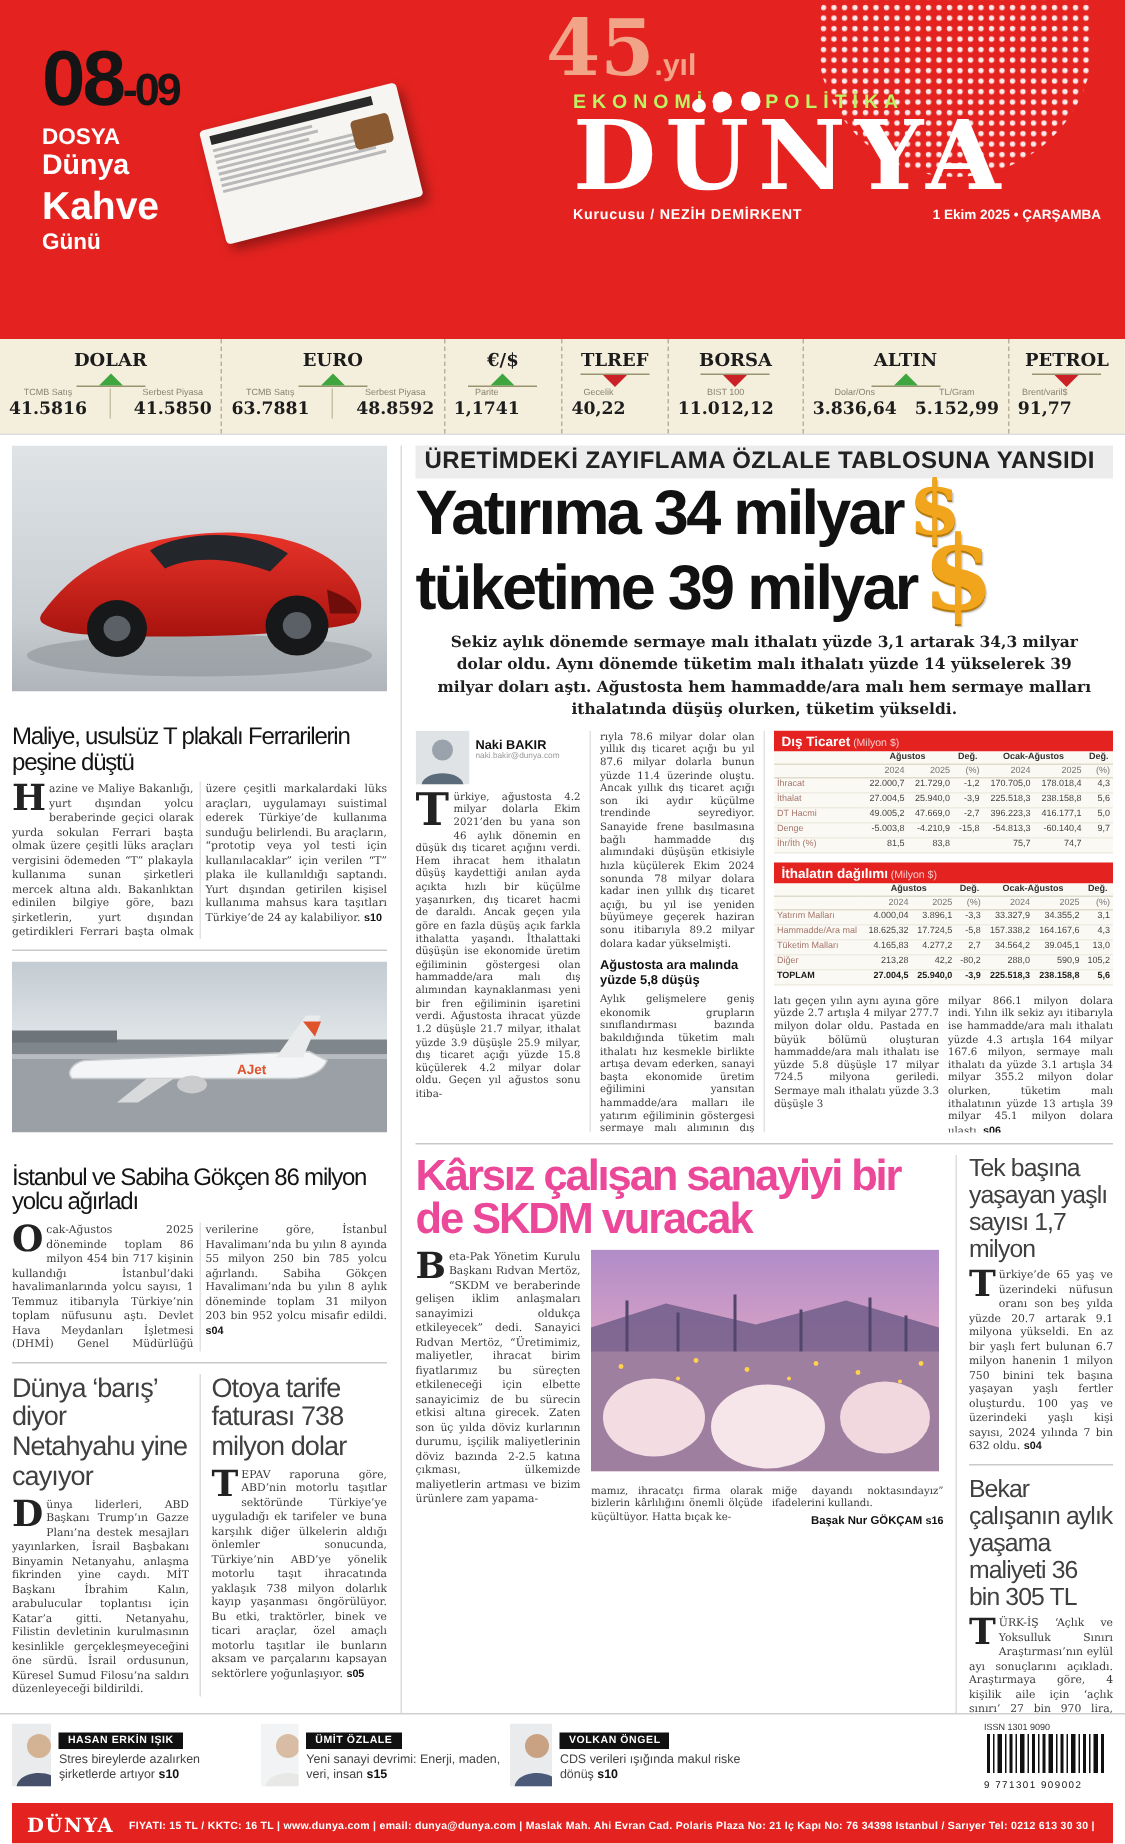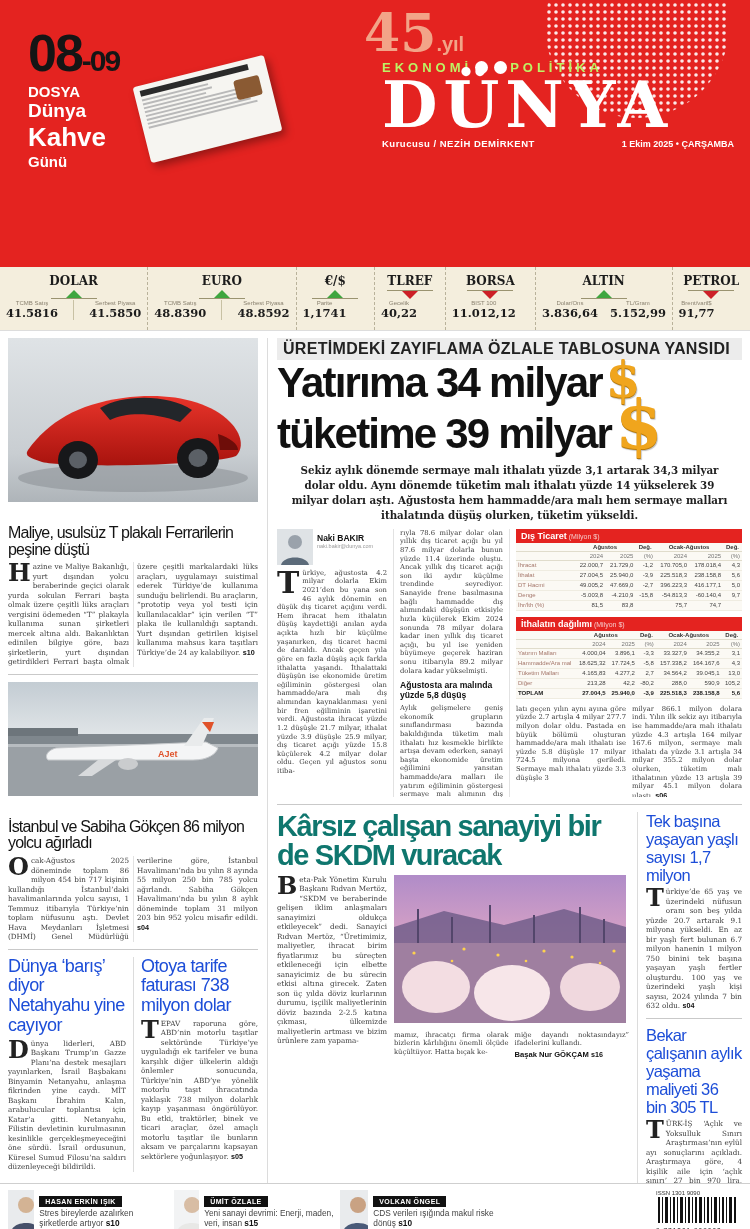--- a/index.html
+++ b/index.html
@@ -1,20 +1,20 @@
 <!DOCTYPE html>
 <html><head>
 <meta charset="utf-8">
 <style>
   * { margin:0; padding:0; box-sizing:border-box; }
   body { background:#fff; font-family:"Liberation Sans", sans-serif; }
   .page { width:750px; height:1229px; margin:0 auto; background:#fff; overflow:hidden; position:relative; }
 
   
-  .header { position:relative; height:267px; background:#e42320; overflow:hidden; }
+  .header { position:relative; height:226px; background:#e42320; overflow:hidden; }
   .globe { position:absolute; right:18px; top:-12px; }
   .promo { position:absolute; left:28px; top:30px; color:#fff; }
   .promo-num { font-weight:900; color:#151515; line-height:0.9; letter-spacing:-2px; }
   .promo-num .big { font-size:52px; }
   .promo-num .small { font-size:30px; }
   .promo-l1 { font-size:15px; font-weight:bold; margin-top:6px; }
   .promo-l2 { font-size:19px; font-weight:bold; }
   .promo-l3 { font-size:26px; font-weight:bold; }
   .promo-l4 { font-size:15px; font-weight:bold; }
   .promo-paper { position:absolute; left:140px; top:70px; width:135px; height:78px;
@@ -82,44 +82,44 @@
   .aA { width:110px; flex:none; }
   .aB { width:110px; flex:none; border-left:1px solid #e2e2e2; padding-left:6px; }
   .aC { flex:1; min-width:0; border-left:1px solid #e2e2e2; padding-left:6px; }
   .author { display:flex; gap:4px; margin-bottom:4px; align-items:flex-start; }
   .author-name { font-weight:bold; font-size:8.5px; color:#111; margin-top:4px; }
   .author-mail { font-size:5.5px; color:#999; }
   .lead-dc::first-letter { float:left; font-family:"DejaVu Serif", serif; font-weight:bold; font-size:30px; line-height:0.8; padding:2px 3px 0 0; color:#222; }
   .subhead2 { font-family:"Liberation Sans", sans-serif; font-weight:bold; font-size:8.6px; color:#111; margin:6px 0 3px; line-height:1.15; }
   .cap-cols { display:flex; gap:6px; margin-top:4px; }
   .cap-cols p.bt { font-size:6.8px; line-height:1.27; }
-  .byline { font-weight:bold; font-size:7.6px; color:#111; margin-top:2px; font-family:"Liberation Sans", sans-serif; }
+  .byline { font-weight:bold; font-size:7.6px; color:#111; margin-top:2px; font-family:"Liberation Sans", sans-serif;text-align:right; }
 
   
   .dtable { margin-bottom:6px; }
   .tbl-bar { background:#e42320; color:#fff; padding:2px 5px; }
   .tbl-title { font-weight:bold; font-size:9px; }
   .tbl-unit { font-size:7px; color:#f6caca; }
   .dtable table { width:100%; border-collapse:collapse; background:#fbf9f4; }
   .dtable th { font-size:6px; font-weight:bold; color:#333; padding:1px 2px; text-align:right; }
   .dtable tr.grp th { text-align:center; border-bottom:1px solid #e0dccc; }
   .dtable tr.sub th { color:#777; font-weight:normal; border-bottom:1px solid #e0dccc; }
   .dtable td { font-size:6px; padding:1.5px 2px; text-align:right; color:#444; border-bottom:1px solid #efece1; }
   .dtable td.lbl { text-align:left; color:#a5776b; width:26%; }
   .dtable tr.bold td { font-weight:bold; color:#1a1a1a; }
 
   
   .midrow { display:flex; gap:8px; }
   .skdm { width:352px; flex:none; }
-  .skdm h2 { font-weight:800; font-size:29px; letter-spacing:-1.4px; line-height:1.0; color:#0f766e; margin-bottom:5px; }
+  .skdm h2 { font-weight:800; font-size:29px; letter-spacing:-1.4px; line-height:1.0; color:#ec4899; margin-bottom:5px; }
   .skdm-body { display:flex; gap:7px; height:242px; overflow:hidden; }
   .skdm-c1 { width:110px; flex:none; }
   .skdm-right { flex:1; min-width:0; }
   .sidebar { flex:1; min-width:0; border-left:1px solid #dcdcdc; padding-left:8px; }
-  .sb-h { font-weight:normal; font-size:16.5px; letter-spacing:-0.6px; line-height:1.1; color:#1d4ed8; margin-bottom:3px; }
+  .sb-h { font-weight:normal; font-size:16.5px; letter-spacing:-0.6px; line-height:1.1; color:#404040; margin-bottom:3px; }
 
   
   .colstrip { display:flex; align-items:flex-start; gap:6px; padding:6px 8px 4px; border-top:1px solid #cfcfcf; height:56px; overflow:hidden; }
   .colm { display:flex; gap:5px; width:160px; flex:none; }
   .colm-txt { min-width:0; }
   .badge { display:inline-block; background:#111; color:#fff; font-weight:bold; font-size:7px; letter-spacing:0.4px; padding:2px 6px; margin-bottom:2px; white-space:nowrap; }
   .teaser { font-size:8.3px; line-height:1.2; color:#444; }
   .teaser .ref { font-size:8.3px; }
   .issnblk { margin-left:auto; text-align:left; width:86px; flex:none; }
   .issn { font-size:6px; color:#333; margin-bottom:1px; }
@@ -202,21 +202,21 @@
       </div>
     </div>
     <div class="mk" style="flex:1.9">
       <div class="mk-name">EURO</div>
       <div class="aw up">
           <div class="tri-up"></div>
         </div>
       <div class="mk-cols">
         <div class="mk-col">
             <div class="mk-label">TCMB Satış</div>
-            <div class="mk-value">48.8390</div>
+            <div class="mk-value">63.7881</div>
           </div>
         <div class="mk-sep"></div>
         <div class="mk-col">
             <div class="mk-label">Serbest Piyasa</div>
             <div class="mk-value">48.8592</div>
           </div>
       </div>
     </div>
     <div class="mk" style="flex:1.0">
       <div class="mk-name">€/$</div>

